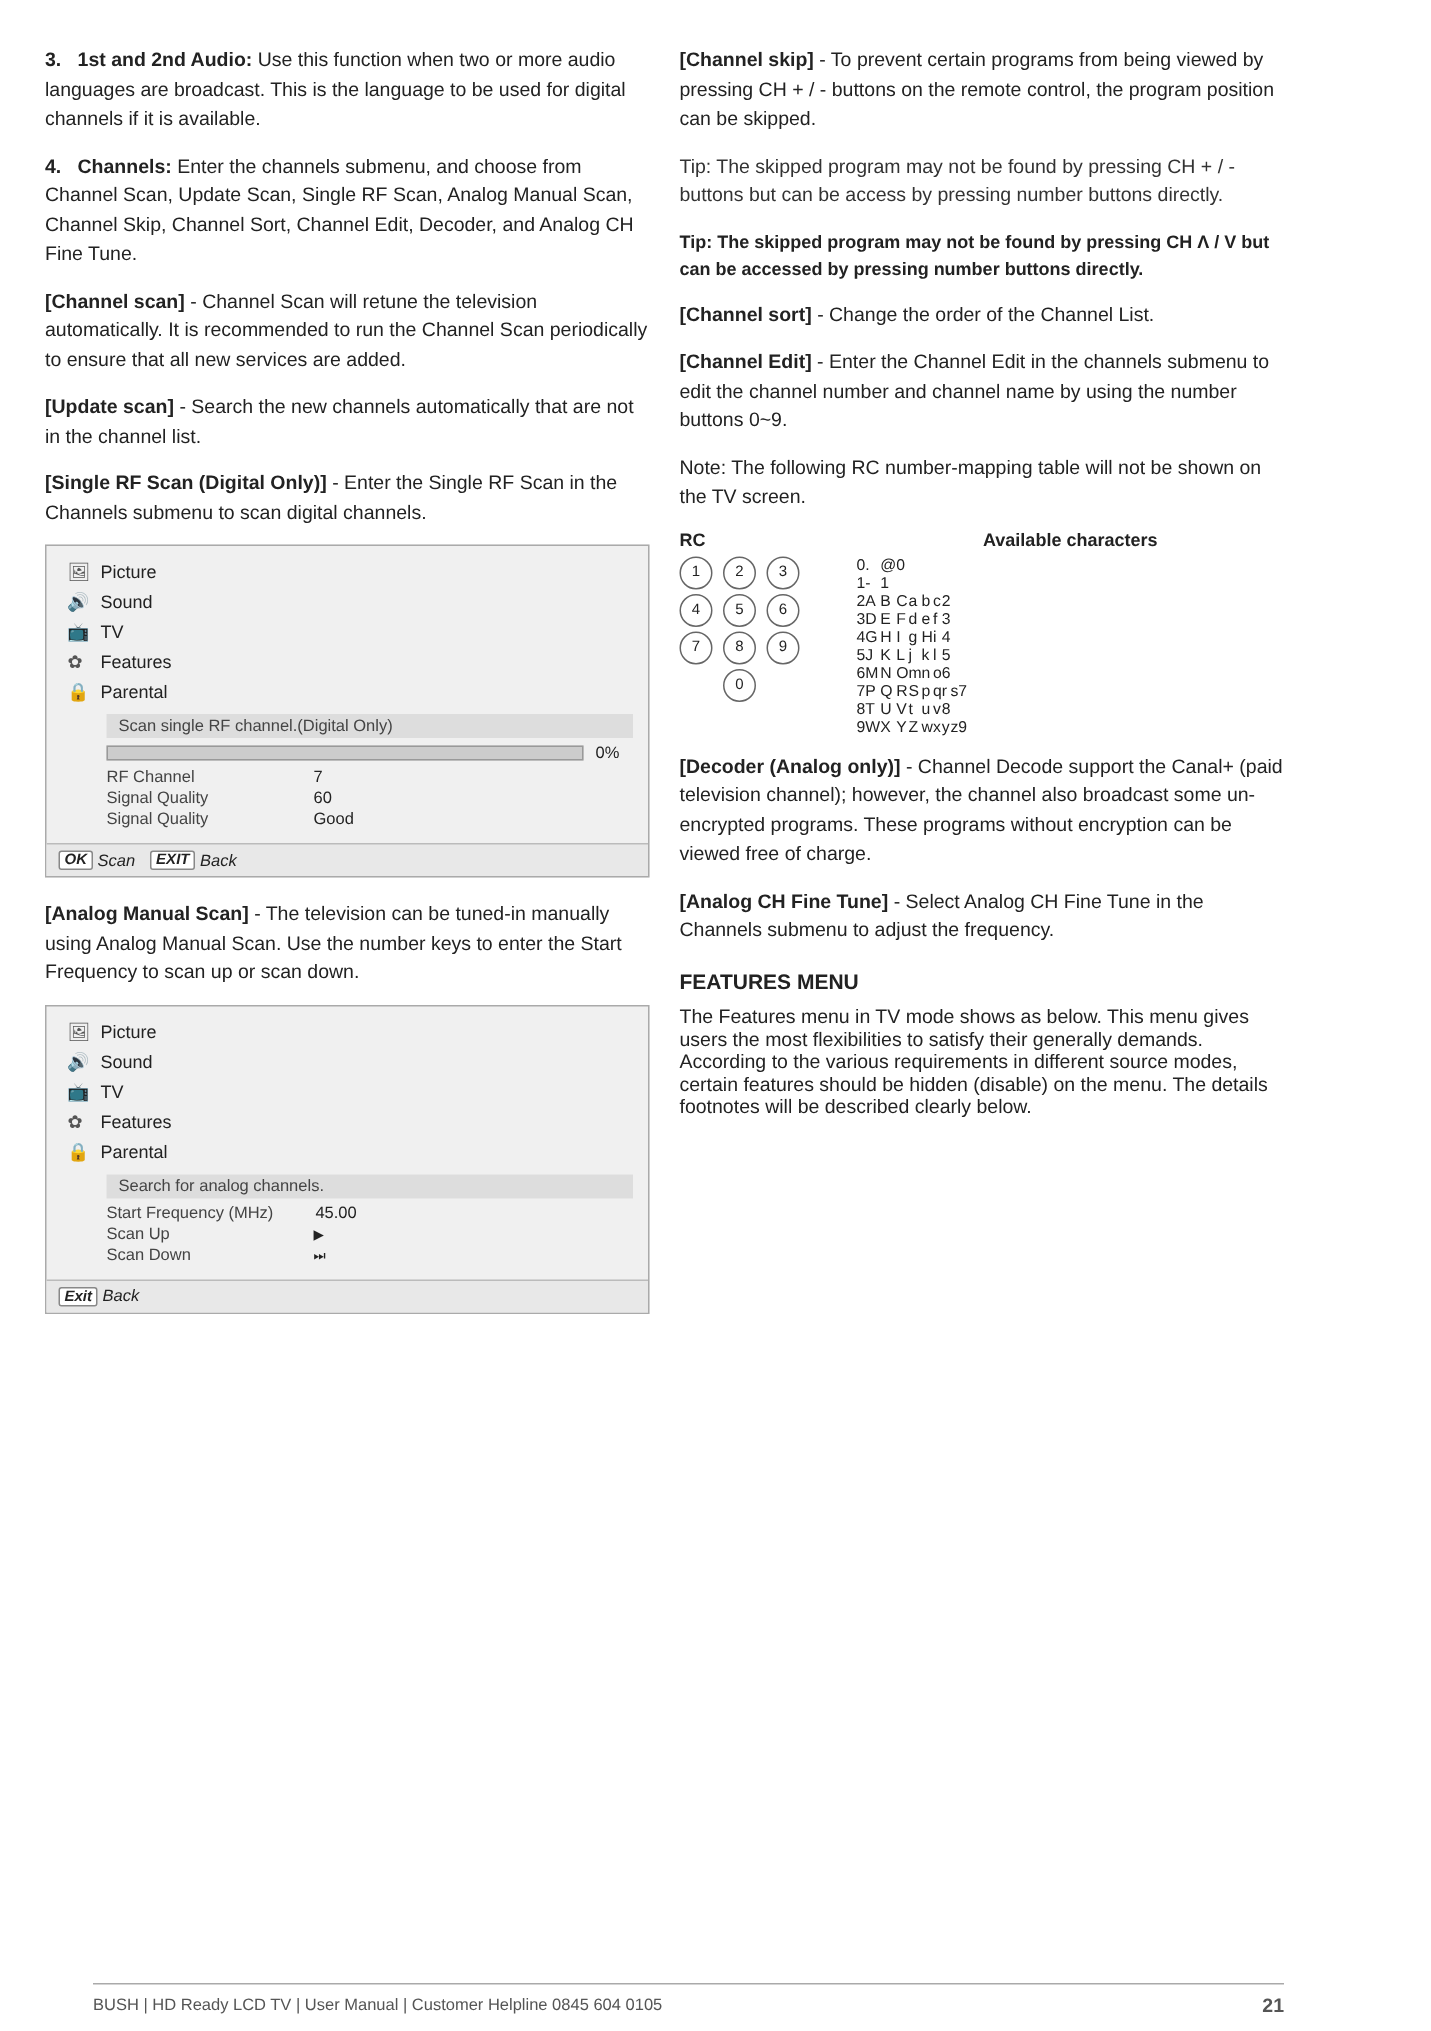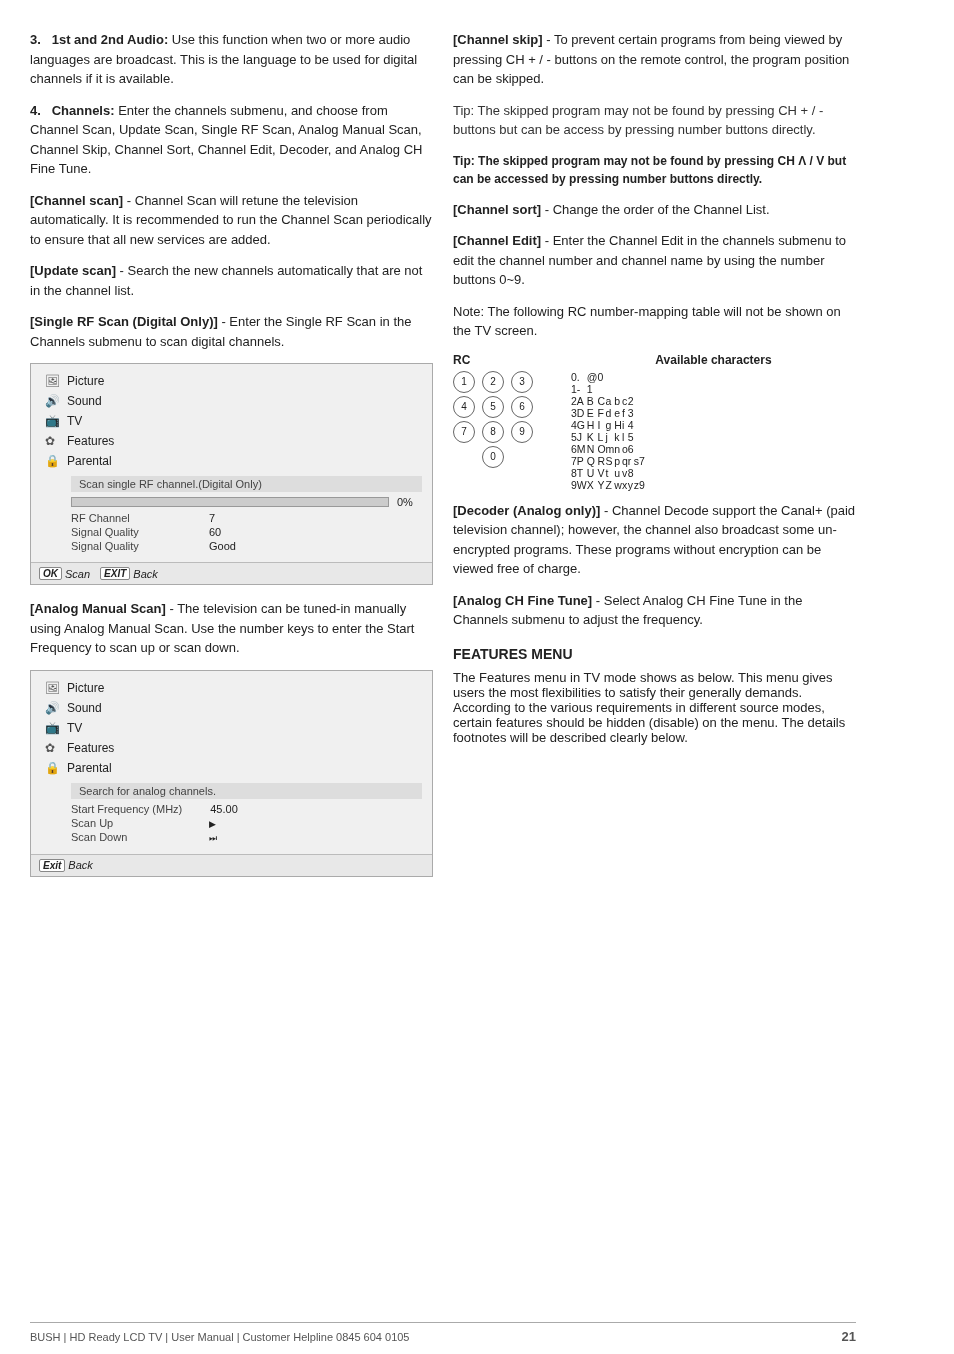--- a/index.html
+++ b/index.html
@@ -188,20 +188,21 @@
     .page-footer {
       border-top: 1px solid #aaa;
       margin-top: 20px;
       padding-top: 6px;
       text-align: left;
       font-size: 11px;
       color: #555;
       display: flex;
       justify-content: space-between;
       align-items: center;
+      margin-left: 32px;
     }
 
     .page-number {
       font-weight: bold;
       font-size: 13px;
     }
 
     .tip-italic {
       color: #333;
     }

